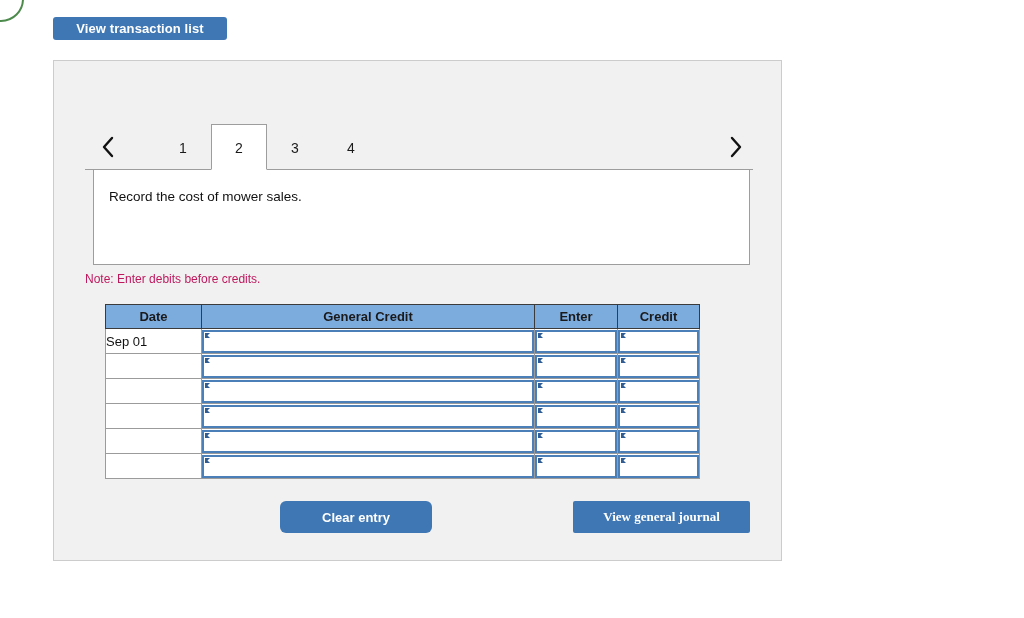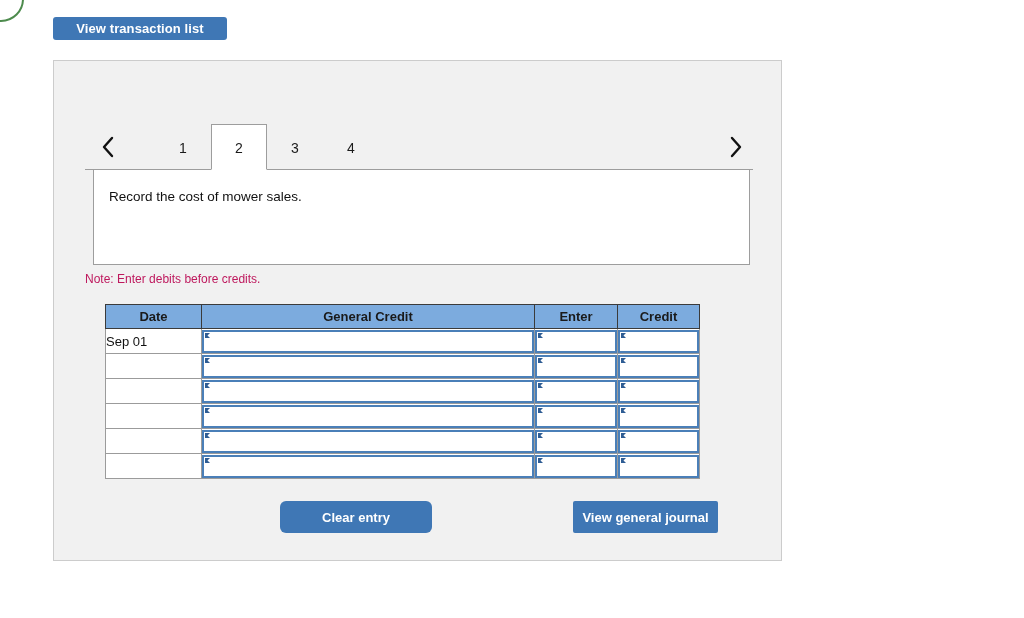--- a/index.html
+++ b/index.html
@@ -229,21 +229,21 @@
     color: #ffffff;
     border: none;
     border-radius: 2px;
     font-family: "Liberation Sans", sans-serif;
     font-size: 13px;
     font-weight: bold;
     cursor: pointer;
   }
   #record-entry-button      { left: 31px;  top: 440px; width: 152px; }
   #clear-entry-button       { left: 226px; top: 440px; width: 152px; border-radius: 6px; }
-  #view-general-journal-btn { left: 519px; top: 440px; width: 145px; }
+  #view-general-journal-btn { left: 519px; top: 440px; width: 177px; font-family: Liberation Serif, serif; }
 </style>
 </head>
 <body>
 
 <div id="corner-badge">
   
 </div>
 
 <button id="view-transaction-list">View transaction list</button>
 

